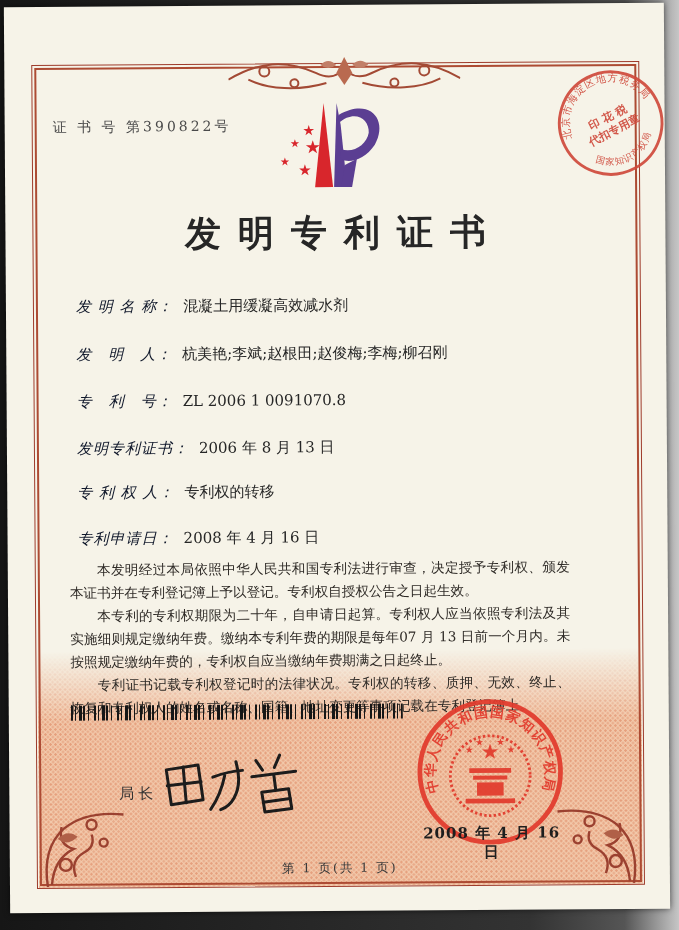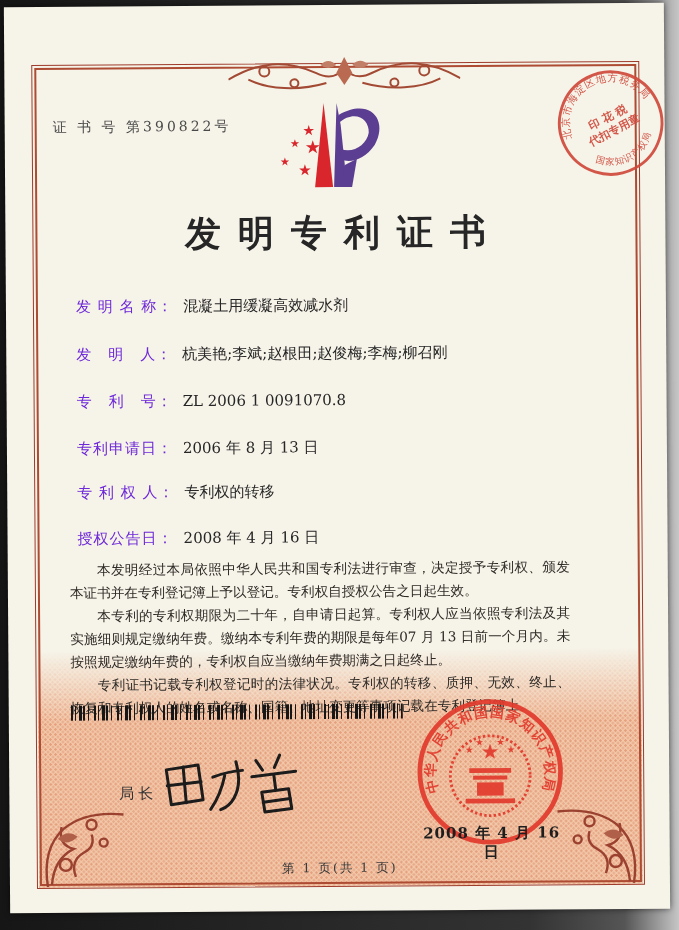--- a/index.html
+++ b/index.html
@@ -11,21 +11,21 @@
     background-size:5px 5px,5px 5px;background-position:0 0,2.5px 2.5px;
     -webkit-mask-image:linear-gradient(180deg,transparent 0,#000 70px);
     mask-image:linear-gradient(180deg,transparent 0,#000 70px);}
   .frame{position:absolute;left:27px;top:58px;width:606px;height:822px;border:1px solid #9e3b2b;}
   .frame::before{content:"";position:absolute;inset:2px;border:2px solid #ad4b33;}
   .cert-no{position:absolute;left:48px;top:112px;font-size:14px;letter-spacing:3px;color:#4a4a4a;}
   .title{position:absolute;left:0;top:204px;width:100%;text-align:center;font-size:36px;font-weight:bold;letter-spacing:17px;text-indent:17px;color:#262626;}
   .logo{position:absolute;left:270px;top:86px;width:116px;height:112px;}
   .stamp{position:absolute;left:548px;top:62px;width:116px;height:116px;opacity:.92;}
   .field-row{position:absolute;left:70px;width:520px;height:22px;font-size:15px;color:#2f2f2f;white-space:nowrap;}
-  .field-row .lbl{letter-spacing:1px;color:#6d28d9;}
+  .field-row .lbl{letter-spacing:1px;color:#0f172a;font-style:italic;}
   .field-row .val{margin-left:10px;color:#262626;}
   .r0{top:291px}.r1{top:339px}.r2{top:386px}.r3{top:433px}.r4{top:477px}.r5{top:523px}
   .body-text{position:absolute;left:62px;top:552px;width:500px;font-size:13.6px;line-height:23px;color:#2e2a26;text-align:justify;}
   .body-text p{margin:0;text-indent:2em;}
   .barcode{position:absolute;left:62px;top:699px;width:332px;height:15px;
     background:repeating-linear-gradient(90deg,#161616 0 2px,transparent 2px 4px,#161616 4px 5px,transparent 5px 8px,#161616 8px 11px,transparent 11px 12px,#161616 12px 14px,transparent 14px 17px,#161616 17px 18px,transparent 18px 23px);}
   .director{position:absolute;left:110px;top:778px;font-size:15px;letter-spacing:4px;color:#333;}
   .signature{position:absolute;left:148px;top:740px;width:160px;height:78px;}
   .sig-hidden{position:absolute;width:1px;height:1px;overflow:hidden;opacity:0;}
   .seal{position:absolute;left:405px;top:692px;width:152px;height:152px;opacity:.93;}
@@ -119,27 +119,27 @@
   <div class="field-row r0">
     <span class="lbl">发 明 名 称：</span><span class="val">混凝土用缓凝高效减水剂</span>
   </div>
   <div class="field-row r1">
     <span class="lbl">发　明　人：</span><span class="val">杭美艳;李斌;赵根田;赵俊梅;李梅;柳召刚</span>
   </div>
   <div class="field-row r2">
     <span class="lbl">专　利　号：</span><span class="val">ZL 2006 1 0091070.8</span>
   </div>
   <div class="field-row r3">
-    <span class="lbl">专利申请日：</span><span class="val">2006 年 8 月 13 日</span>
+    <span class="lbl">发明专利证书：</span><span class="val">2006 年 8 月 13 日</span>
   </div>
   <div class="field-row r4">
     <span class="lbl">专 利 权 人：</span><span class="val">专利权的转移</span>
   </div>
   <div class="field-row r5">
-    <span class="lbl">授权公告日：</span><span class="val">2008 年 4 月 16 日</span>
+    <span class="lbl">专利申请日：</span><span class="val">2008 年 4 月 16 日</span>
   </div>
 
   <div class="body-text">
     <p>本发明经过本局依照中华人民共和国专利法进行审查，决定授予专利权、颁发本证书并在专利登记簿上予以登记。专利权自授权公告之日起生效。</p>
     <p>本专利的专利权期限为二十年，自申请日起算。专利权人应当依照专利法及其实施细则规定缴纳年费。缴纳本专利年费的期限是每年07 月 13 日前一个月内。未按照规定缴纳年费的，专利权自应当缴纳年费期满之日起终止。</p>
     <p>专利证书记载专利权登记时的法律状况。专利权的转移、质押、无效、终止、恢复和专利权人的姓名或名称、国籍、地址变更等事项记载在专利登记簿上。</p>
   </div>
 
   <div class="barcode"></div>
 

